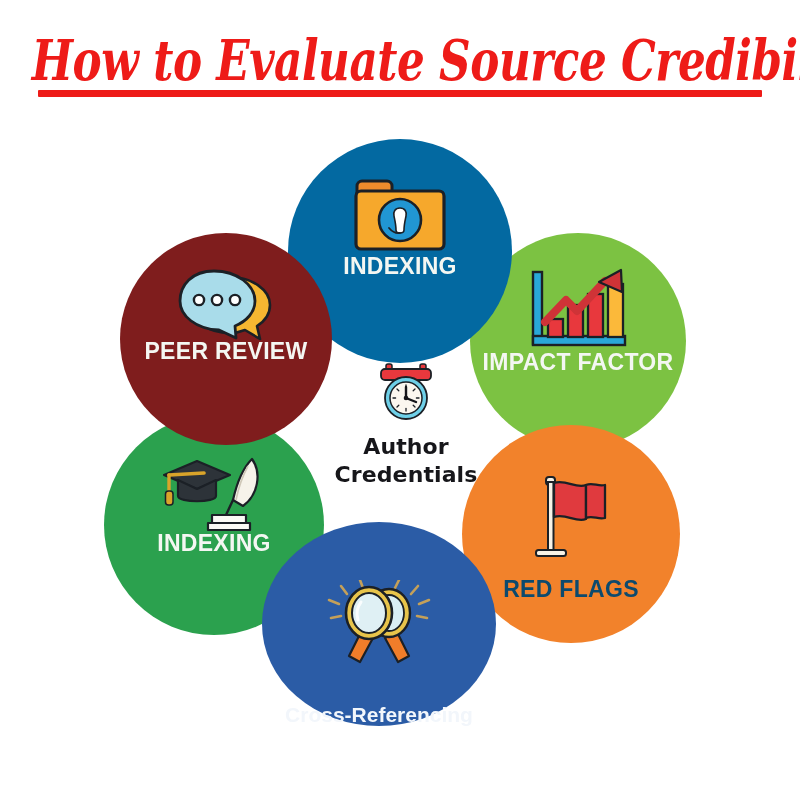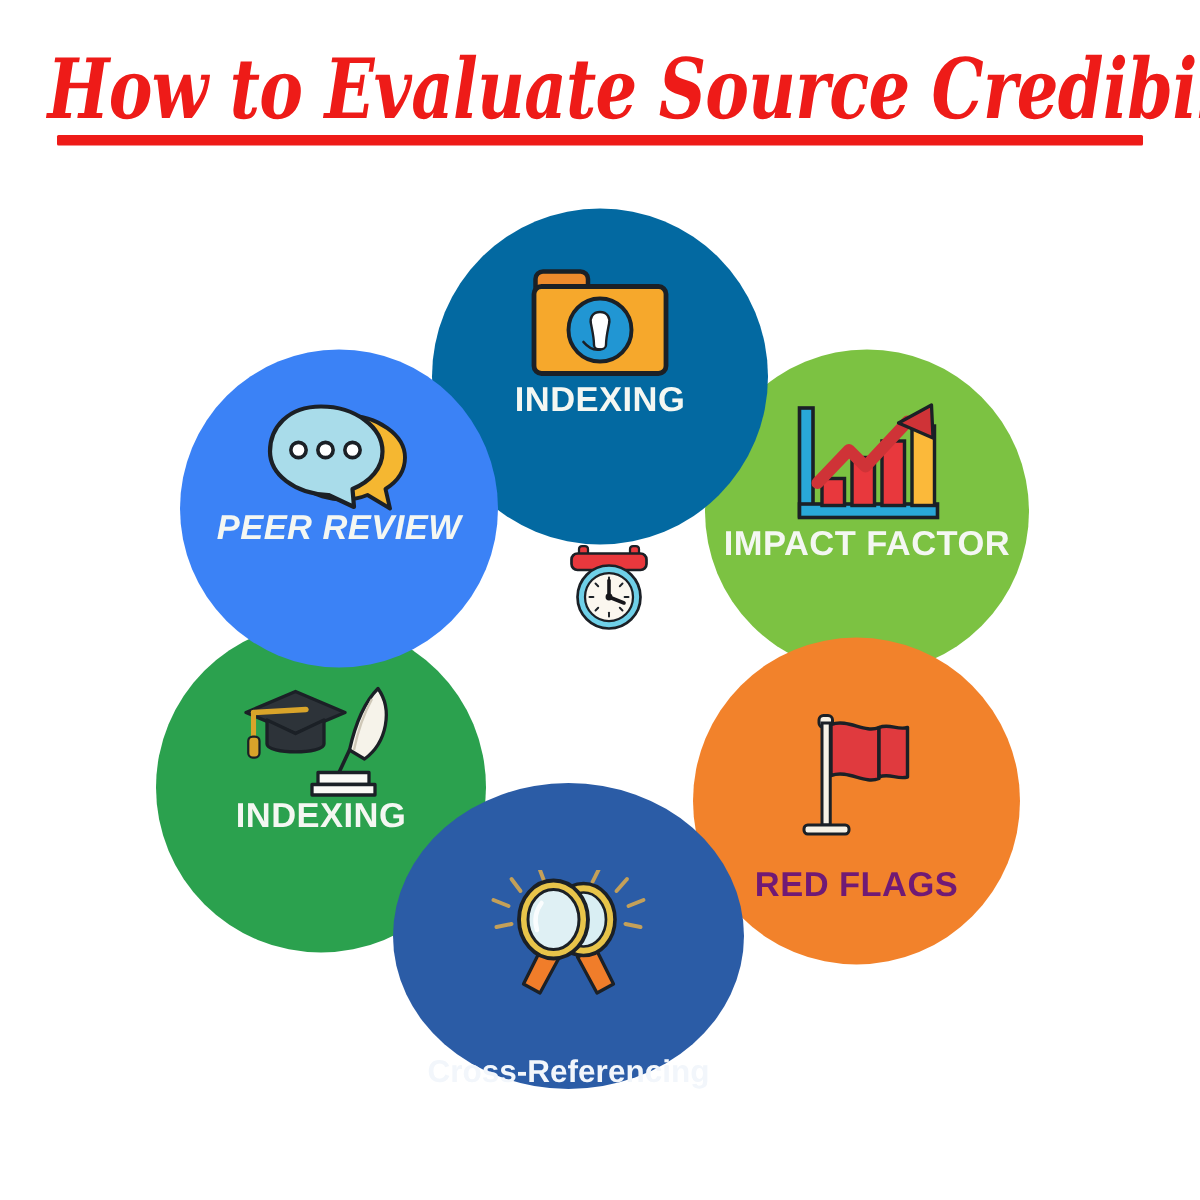--- a/index.html
+++ b/index.html
@@ -127,21 +127,21 @@
 </head>
 <body>
 
 <div id="page" style="background: rgb(255, 255, 255);">
 
   <div class="title-wrap">
     <span class="title-text" style="color: rgb(238, 27, 24);">How to Evaluate Source Credibility</span>
   </div>
   <div class="title-rule" id="title-rule" style="background: rgb(238, 27, 24);"></div>
 
-  <div class="node" id="node-peer-review" style="background: #3b82f6; font-style: italic;">
+  <div class="node" id="node-peer-review" style="background: #7f1d1d;">
     <span class="icon-slot">
       <svg width="104" height="72" viewBox="0 0 104 72">
         <path d="M56 8 C78 8 96 21 96 36 C96 45 91 52 83 57 L86 70 L71 61 C66 63 61 64 56 64 C34 64 17 51 17 36 C17 21 34 8 56 8 Z" fill="#f5b731" stroke="#1b2026" stroke-width="2.6" stroke-linejoin="round"></path>
         <path d="M40 2 C63 2 81 16 81 32 C81 43 73 52 61 57 L62 69 L45 61 C22 60 6 47 6 32 C6 16 18 2 40 2 Z" fill="#a9dcea" stroke="#1b2026" stroke-width="2.8" stroke-linejoin="round"></path>
         <circle cx="25" cy="31" r="5.1" fill="#ffffff" stroke="#1b2026" stroke-width="2.4"></circle>
         <circle cx="43" cy="31" r="5.1" fill="#ffffff" stroke="#1b2026" stroke-width="2.4"></circle>
         <circle cx="61" cy="31" r="5.1" fill="#ffffff" stroke="#1b2026" stroke-width="2.4"></circle>
       </svg>
     </span>
     <span class="node-label" style="color: rgb(244, 247, 242);">PEER REVIEW</span>
@@ -198,21 +198,21 @@
   <div class="node" id="node-red-flags" style="background: rgb(242, 130, 43);">
     <span class="icon-slot">
       <svg width="86" height="92" viewBox="0 0 86 92">
         <rect x="18" y="6" width="9" height="8" rx="3" fill="#f7f2e6" stroke="#1b2026" stroke-width="2"></rect>
         <rect x="20" y="11" width="5.5" height="68" fill="#f7f2e6" stroke="#1b2026" stroke-width="2"></rect>
         <rect x="8" y="79" width="30" height="6" rx="2.5" fill="#f7f2e6" stroke="#1b2026" stroke-width="2"></rect>
         <path d="M26 12 c12 -4 22 6 32 2 c0 14 0 21 0 34 c-10 4 -20 -6 -32 -2 Z" fill="#e03a3e" stroke="#1b2026" stroke-width="2.3" stroke-linejoin="round"></path>
         <path d="M58 14 c7 -3 12 2 19 0 c0 13 0 20 0 33 c-7 2 -12 -3 -19 0 Z" fill="#e03a3e" stroke="#1b2026" stroke-width="2.3" stroke-linejoin="round"></path>
       </svg>
     </span>
-    <span class="node-label" style="color: #701a75;">RED FLAGS</span>
+    <span class="node-label" style="color: #0c4a6e;">RED FLAGS</span>
   </div>
 
   <div class="node" id="node-cross-ref" style="background: rgb(43, 92, 166);">
     <span class="icon-slot">
       <svg width="112" height="86" viewBox="0 0 112 86">
         <g stroke="#c4a059" stroke-width="2.6" stroke-linecap="round">
           <path d="M24 14 L18 6"></path>
             <path d="M16 24 L6 20"></path>
             <path d="M18 36 L8 38"></path>
           <path d="M88 14 L95 6"></path>
@@ -249,15 +249,19 @@
           <path d="M24 29 l1.8 1.8"></path>
             <path d="M40.2 45.2 L42 47"></path>
           <path d="M42 29 l-1.8 1.8"></path>
             <path d="M25.8 45.2 L24 47"></path>
         </g>
         <path d="M33 38 V27" stroke="#16161a" stroke-width="2.4" stroke-linecap="round"></path>
         <path d="M33 38 L43 42" stroke="#16161a" stroke-width="2.4" stroke-linecap="round"></path>
         <circle cx="33" cy="38" r="2.3" fill="#16161a"></circle>
       </svg>
     </span>
+    <div class="hub-label" style="color: rgb(22, 22, 26);">
+      <div>Author</div>
+      <div>Credentials</div>
+    </div>
   </div>
 
 </div>
 
 </body></html>

